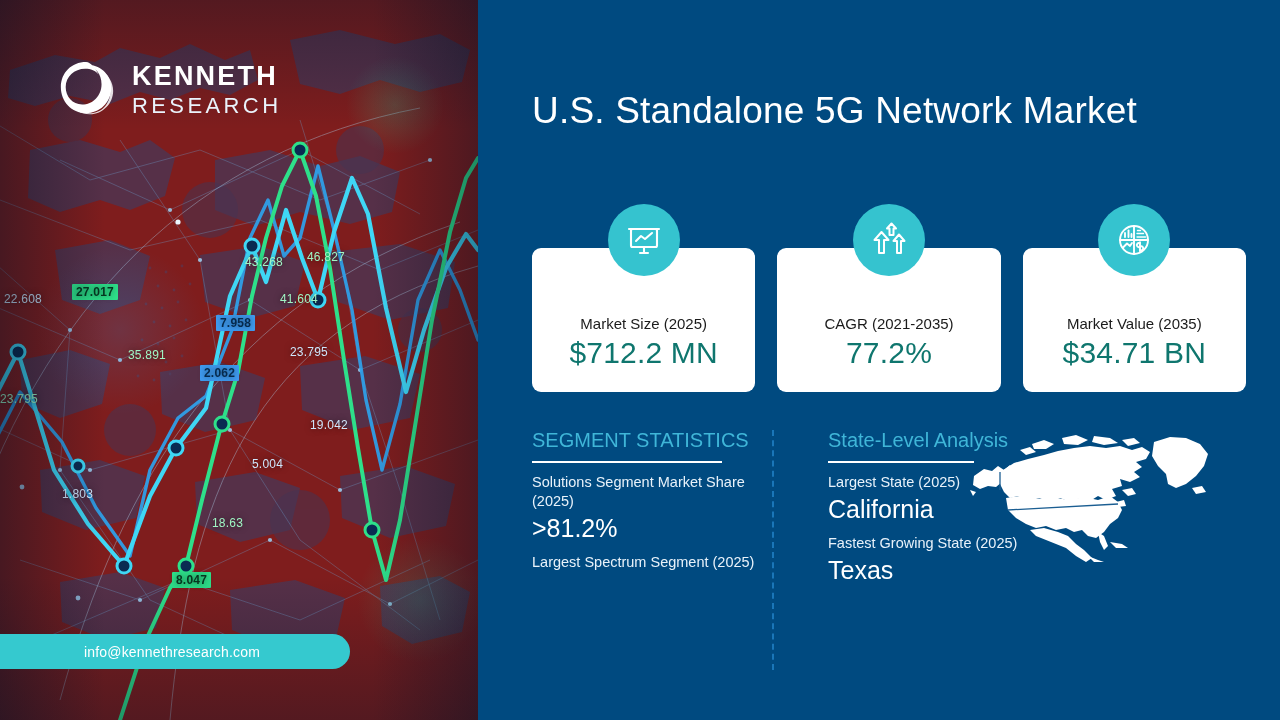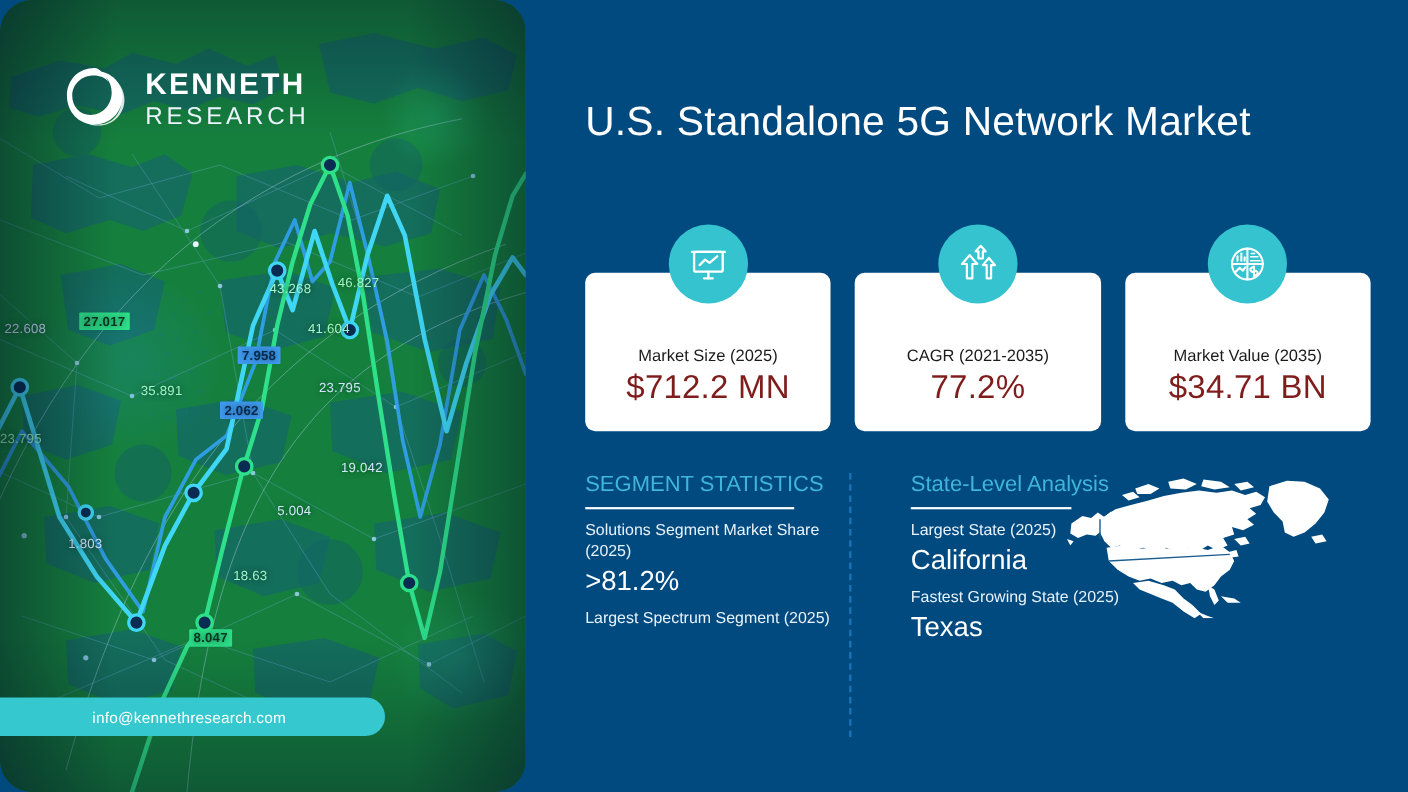--- a/index.html
+++ b/index.html
@@ -11,22 +11,21 @@
   }
   .slide { position:relative; width:1280px; height:720px; background:#004a80; overflow:hidden; }
 
   
   .left-panel {
     position:absolute; left:0; top:0; width:478px; height:720px; overflow:hidden;
     background:
       radial-gradient(ellipse 380px 300px at 62% 28%, rgba(28,86,150,.55), rgba(0,0,0,0) 70%),
       radial-gradient(ellipse 300px 260px at 15% 72%, rgba(18,64,122,.55), rgba(0,0,0,0) 70%),
       linear-gradient(150deg, #0d3a6b 0%, #0c2f59 38%, #0a2banchor 39%, #09274b 70%, #0a2f5c 100%);
-    background-color:#15803d;
-    border-radius:29px;
+    background-color:#7f1d1d;
   }
   .lp-map { position:absolute; inset:0; opacity:.5; }
   .lp-mesh { position:absolute; inset:0; }
   .lp-lines { position:absolute; inset:0; }
   .lp-glow {
     position:absolute; inset:0;
     background:
       radial-gradient(circle 70px at 395px 105px, rgba(46,224,168,.22), rgba(0,0,0,0) 70%),
       radial-gradient(circle 90px at 420px 600px, rgba(46,224,168,.18), rgba(0,0,0,0) 70%),
       radial-gradient(circle 120px at 120px 330px, rgba(42,150,235,.18), rgba(0,0,0,0) 70%);
@@ -75,21 +74,21 @@
     position:relative; flex:1; background:#ffffff; border-radius:9px;
     display:flex; flex-direction:column; align-items:center; justify-content:flex-end;
     padding-bottom:22px;
   }
   .card-icon {
     position:absolute; top:-44px; left:50%; transform:translateX(-50%);
     width:72px; height:72px; border-radius:50%; background:#35c3cf;
     display:flex; align-items:center; justify-content:center;
   }
   .card-label { color:#1b1b1b; font-size:15px; margin-bottom:4px; text-align:left; }
-  .card-value { color:#7f1d1d; font-size:30px; font-weight:400; letter-spacing:.2px; }
+  .card-value { color:#0f766e; font-size:30px; font-weight:400; letter-spacing:.2px; }
 
   
   .sec { position:absolute; top:428px; }
   .sec-left { left:54px; width:232px; }
   .sec-right { left:350px; width:250px; }
   .sec-head {
     color:#3fb6d8; font-size:20px; line-height:25px; font-weight:400; margin-bottom:8px;
   }
   .sec-rule { height:2px; background:#ffffff; margin-bottom:10px; }
   .rule-wide { width:190px; }

